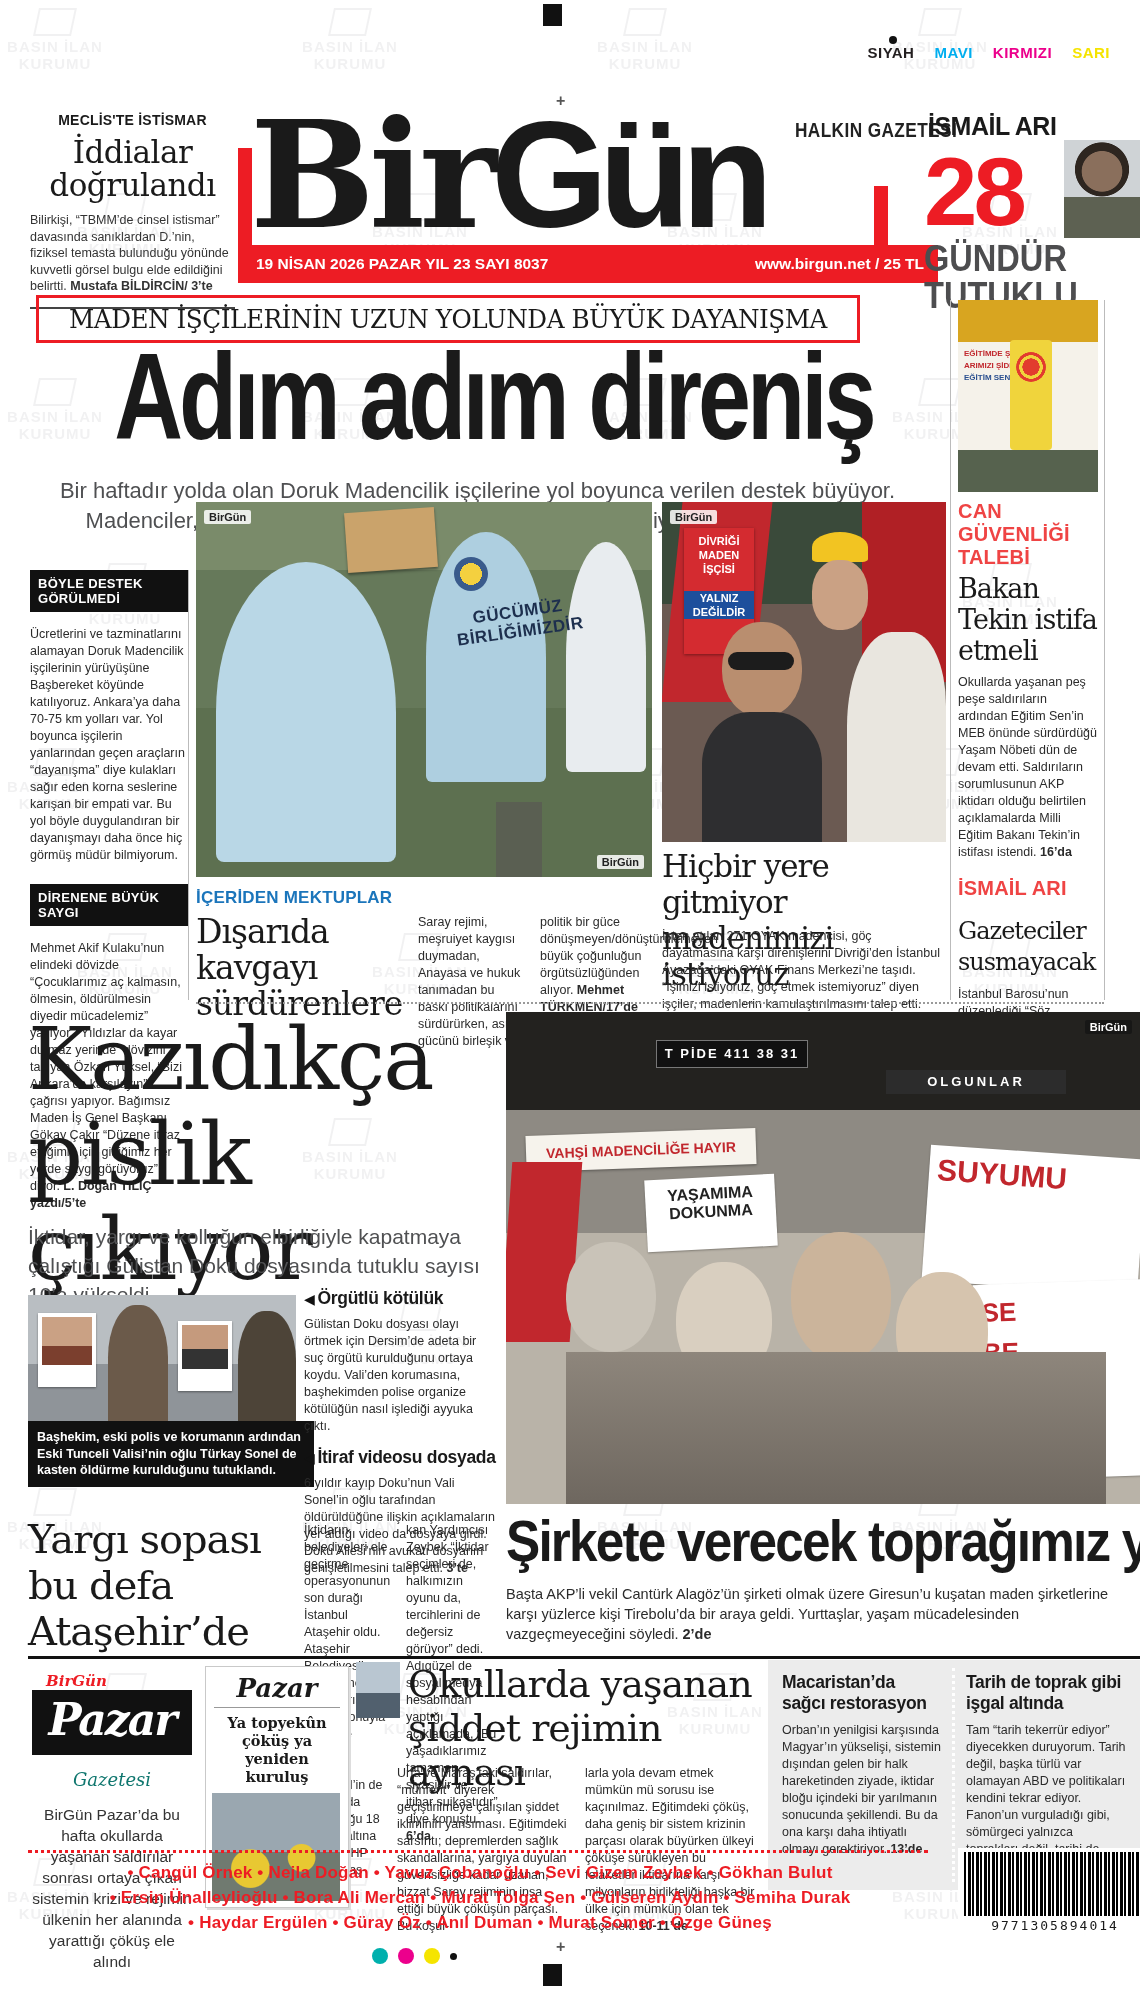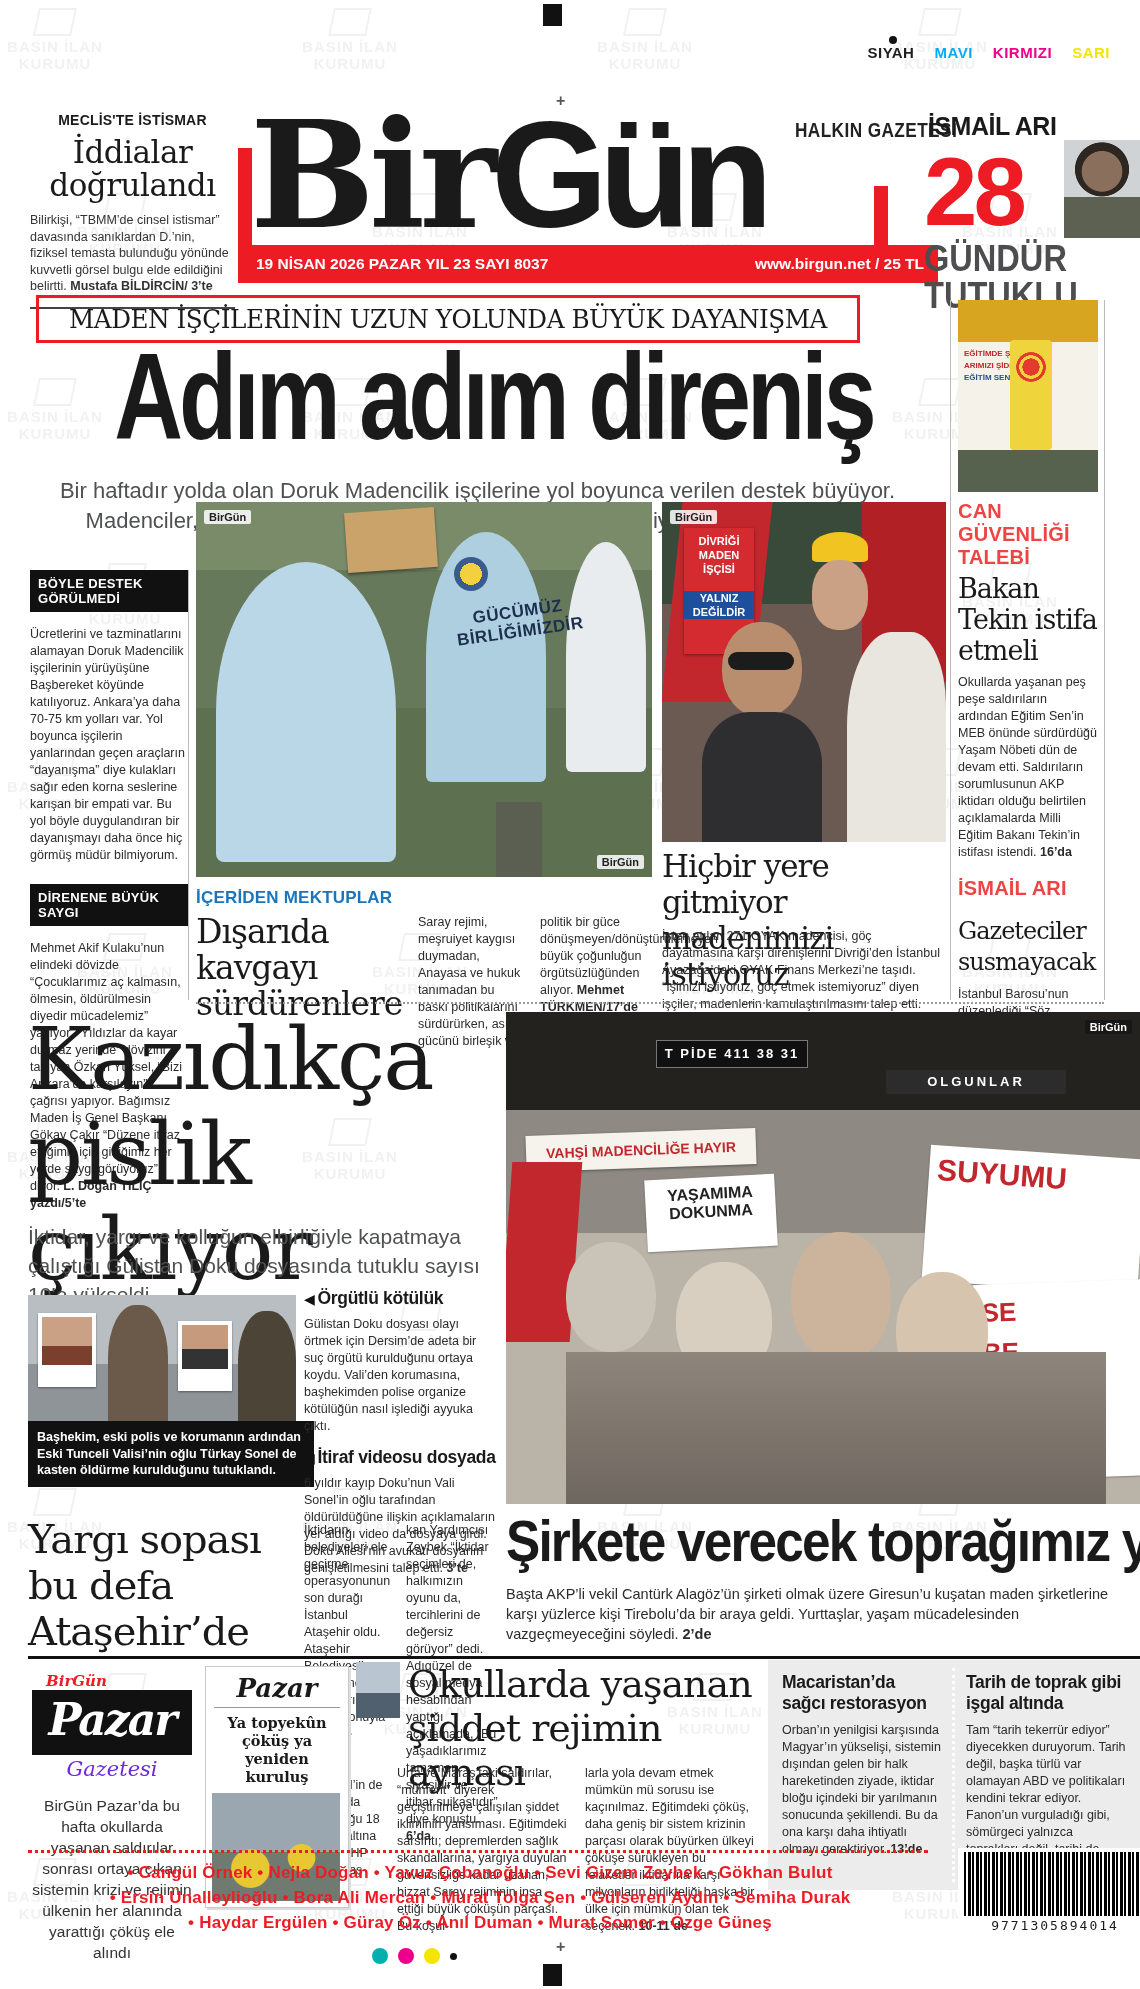--- a/index.html
+++ b/index.html
@@ -468,21 +468,21 @@
     <div style="font-size:14.5px;line-height:20px;color:#2b2b2b;margin-top:10px;"><span>Başta AKP’li vekil Cantürk Alagöz’ün şirketi olmak üzere Giresun’u kuşatan maden şirketlerine karşı yüzlerce kişi Tirebolu’da bir araya geldi. Yurttaşlar, yaşam mücadelesinden vazgeçmeyeceğini söyledi. </span><span class="bold">2’de</span></div>
   </div>
 
   <div class="abs hrule" style="left:28px;top:1656px;width:1112px;height:3px;"></div>
 
   <div class="abs" style="left:32px;top:1672px;width:160px;text-align:center;">
     <div class="red serif bold" style="font-size:15px;font-style:italic;text-align:left;margin-left:14px;">BirGün</div>
     <div style="background:#111;color:#fff;padding:4px 6px 10px 6px;">
       <span class="serif bold" style="font-size:44px;font-style:italic;letter-spacing:-2px;">Pazar</span>
     </div>
-    <div class="serif" style="font-size:21px;font-style:italic;color:#6d28d9;margin-top:2px;">Gazetesi</div>
+    <div class="serif" style="font-size:18px;font-style:italic;color:#0f766e;margin-top:14px;">Gazetesi</div>
     <div style="font-size:15.5px;line-height:21px;color:#333;margin-top:14px;text-align:center;">BirGün Pazar’da bu hafta okullarda yaşanan saldırılar sonrası ortaya çıkan sistemin krizi ve rejimin ülkenin her alanında yarattığı çöküş ele alındı</div>
   </div>
   <div class="abs" style="left:205px;top:1666px;width:142px;height:240px;border:1px solid #c9c9c9;background:#fff;box-shadow:2px 2px 0 #ddd;">
     <div class="serif bold center" style="font-size:26px;font-style:italic;margin-top:6px;">Pazar</div>
     <div style="border-top:1px solid #999;margin:4px 8px;"></div>
     <div class="serif bold center" style="font-size:14.5px;line-height:18px;padding:2px 8px;">Ya topyekûn çöküş ya yeniden kuruluş</div>
     <div style="position:absolute;left:6px;bottom:6px;width:128px;height:108px;background:
         radial-gradient(circle at 30% 70%,#e8c832 0 16%,transparent 17%),
         radial-gradient(circle at 70% 60%,#e8c832 0 12%,transparent 13%),
         linear-gradient(180deg,#9aa7b0 0 55%,#707a70 55%);"></div>

